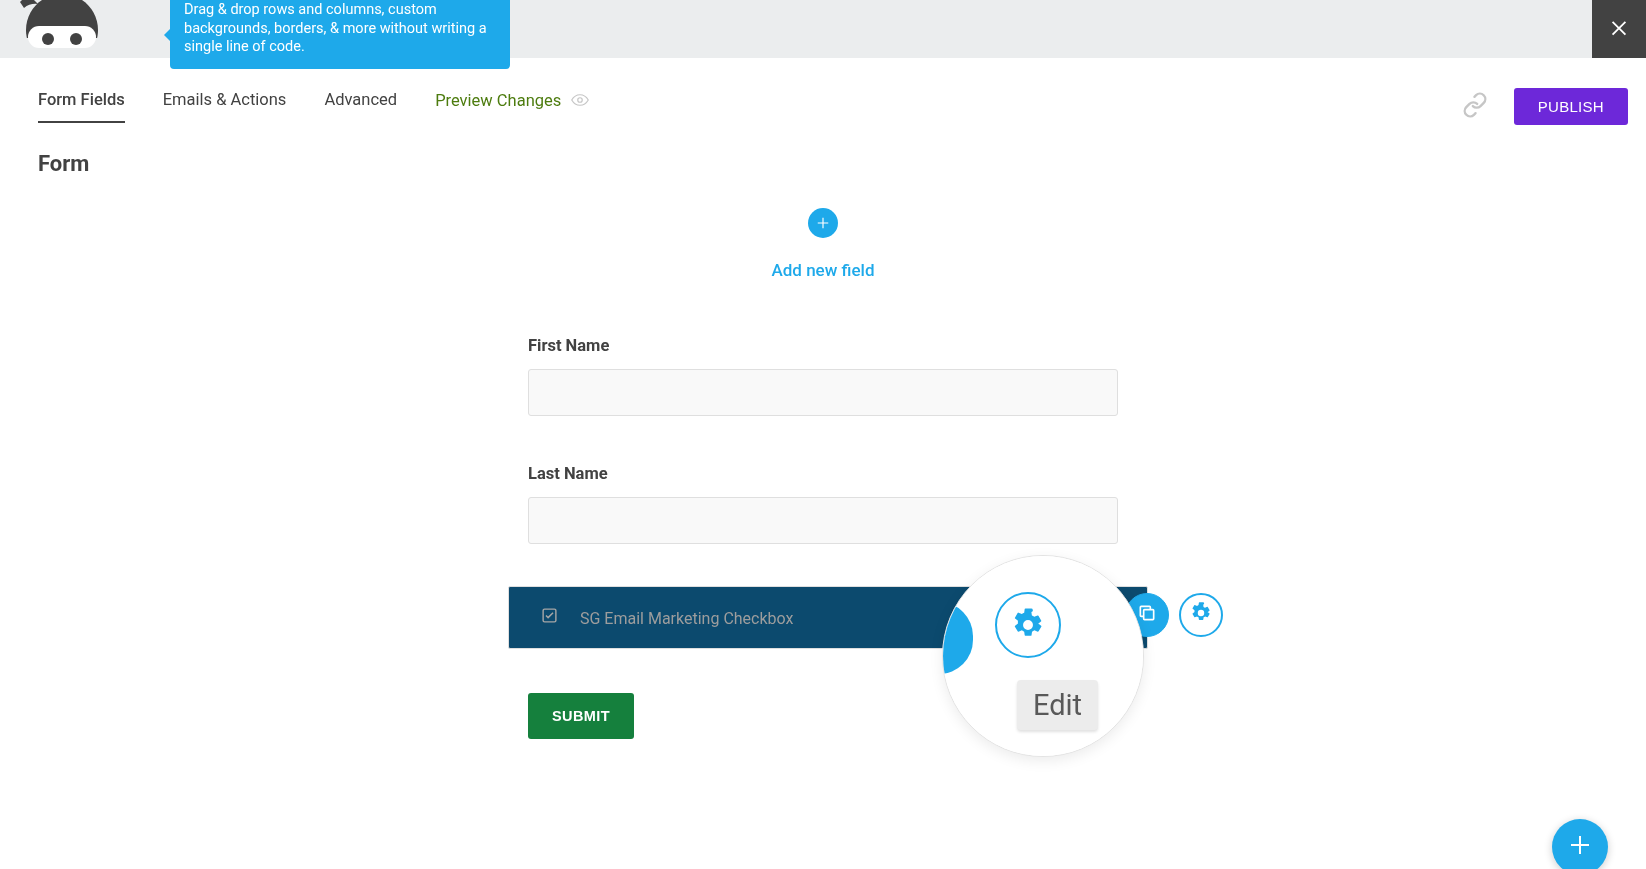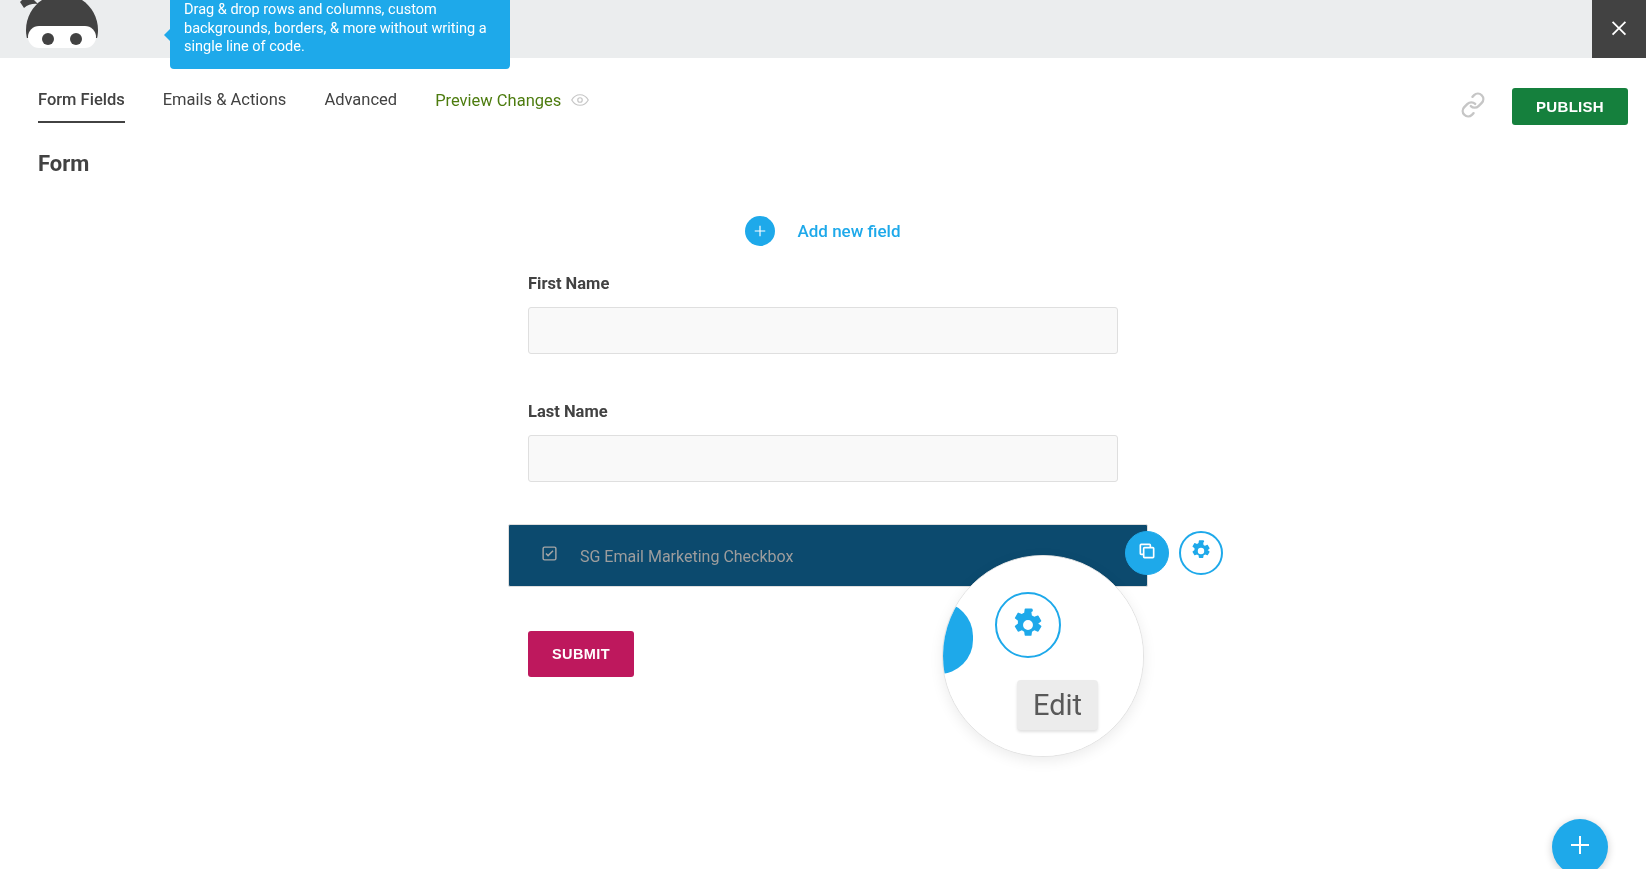--- a/index.html
+++ b/index.html
@@ -15,48 +15,48 @@
     .close-btn svg { width: 22px; height: 22px; fill: #fff; }
     
     
     .tabs-row { display: flex; align-items: center; padding: 30px 18px 0 38px; position: relative; }
     .tabs { display: flex; gap: 38px; }
     .tab { font-size: 16.5px; color: #424242; cursor: pointer; padding-bottom: 12px; }
     .tab.active { font-weight: 500; border-bottom: 2px solid #424242; }
     .tab.preview { color: #4d7c0f; display: flex; align-items: center; gap: 10px; }
     .tabs-right { margin-left: auto; display: flex; align-items: center; gap: 26px; }
     .link-icon { color: #c6c6c6; cursor: pointer; display: flex; }
-    .publish-btn { background: #15803d; color: #fff; font-size: 15px; font-weight: 700; letter-spacing: 0.3px; padding: 10px 24px; border-radius: 3px; cursor: pointer; border: none; }
+    .publish-btn { background: #6d28d9; color: #fff; font-size: 15px; font-weight: 400; letter-spacing: 0.3px; padding: 10px 24px; border-radius: 3px; cursor: pointer; border: none; }
     
     
     .page-title { font-size: 22px; font-weight: 700; padding: 26px 0 0 38px; }
     
     
-    .add-field { display: flex; align-items: center; justify-content: center; gap: 22px; margin-top: 40px; cursor: pointer; }
+    .add-field { display: flex; align-items: center; justify-content: center; gap: 22px; margin-top: 32px; cursor: pointer; flex-direction: column; }
     .add-circle { width: 30px; height: 30px; border-radius: 50%; background: #1ea9ea; display: flex; align-items: center; justify-content: center; }
     .add-field-label { color: #1ea9ea; font-size: 17px; font-weight: 500; }
     
     
-    .canvas { margin: 28px auto 0 auto; width: 590px; }
+    .canvas { margin: 56px auto 0 auto; width: 590px; }
     .field-block { margin-bottom: 48px; }
     .field-label { font-size: 16.5px; font-weight: 700; color: #424242; margin-bottom: 14px; }
     .field-input { width: 100%; height: 47px; border: 1px solid #dfdfdf; background: #f9f9f9; border-radius: 3px; padding: 0 12px; font-size: 15px; }
     .field-email .field-input { height: 42px; }
     
     
     .checkbox-row { position: relative; width: 640px; margin-left: -20px; border: 1px solid #dfdfdf; border-radius: 2px; background: #0c4a6e; padding: 20px 32px; display: flex; align-items: flex-end; gap: 22px; margin-top: -6px; margin-bottom: 44px; }
     .cb-icon { color: #a6a6a6; }
     .cb-label { font-size: 16px; color: #9d9d9d; }
     .row-actions { position: absolute; right: -76px; top: 6px; display: flex; gap: 10px; align-items: center; }
     .action-circle { width: 44px; height: 44px; border-radius: 50%; display: flex; align-items: center; justify-content: center; cursor: pointer; }
     .action-circle.copy { background: #1ea9ea; border: 1px solid #1ea9ea; }
     .action-circle.cog { background: #fff; border: 2px solid #1ea9ea; }
     
     
-    .submit-btn { background: #be185d; color: #fff; font-size: 14.5px; font-weight: 700; letter-spacing: 0.4px; padding: 15px 24px; border: none; border-radius: 3px; cursor: pointer; }
+    .submit-btn { background: #15803d; color: #fff; font-size: 14.5px; font-weight: 700; letter-spacing: 0.4px; padding: 15px 24px; border: none; border-radius: 3px; cursor: pointer; }
     
     
     .magnifier { position: absolute; left: 942px; top: 555px; width: 202px; height: 202px; border-radius: 50%; background: #fff; border: 1px solid #e3e3e3; box-shadow: 0 4px 14px rgba(0,0,0,0.08); overflow: hidden; pointer-events: none; }
     .magnifier-inner { position: absolute; inset: 0; background: #fff; }
     .mag-copy-slice { position: absolute; left: -4px; top: 46px; width: 34px; height: 72px; background: #1ea9ea; border-top-right-radius: 36px; border-bottom-right-radius: 36px; }
     .mag-cog-circle { position: absolute; left: 52px; top: 36px; width: 66px; height: 66px; border-radius: 50%; border: 2.5px solid #1ea9ea; background: #fff; display: flex; align-items: center; justify-content: center; }
     .mag-tooltip { position: absolute; left: 74px; top: 124px; background: #ececec; color: #595959; border-radius: 4px; padding: 8px 16px; font-size: 29px; box-shadow: 0 2px 3px rgba(0,0,0,0.12); }
     
     
     .fab { position: absolute; right: 38px; bottom: -6px; width: 56px; height: 56px; border-radius: 50%; background: #1ea9ea; display: flex; align-items: center; justify-content: center; cursor: pointer; box-shadow: 0 2px 8px rgba(0,0,0,0.2); }

